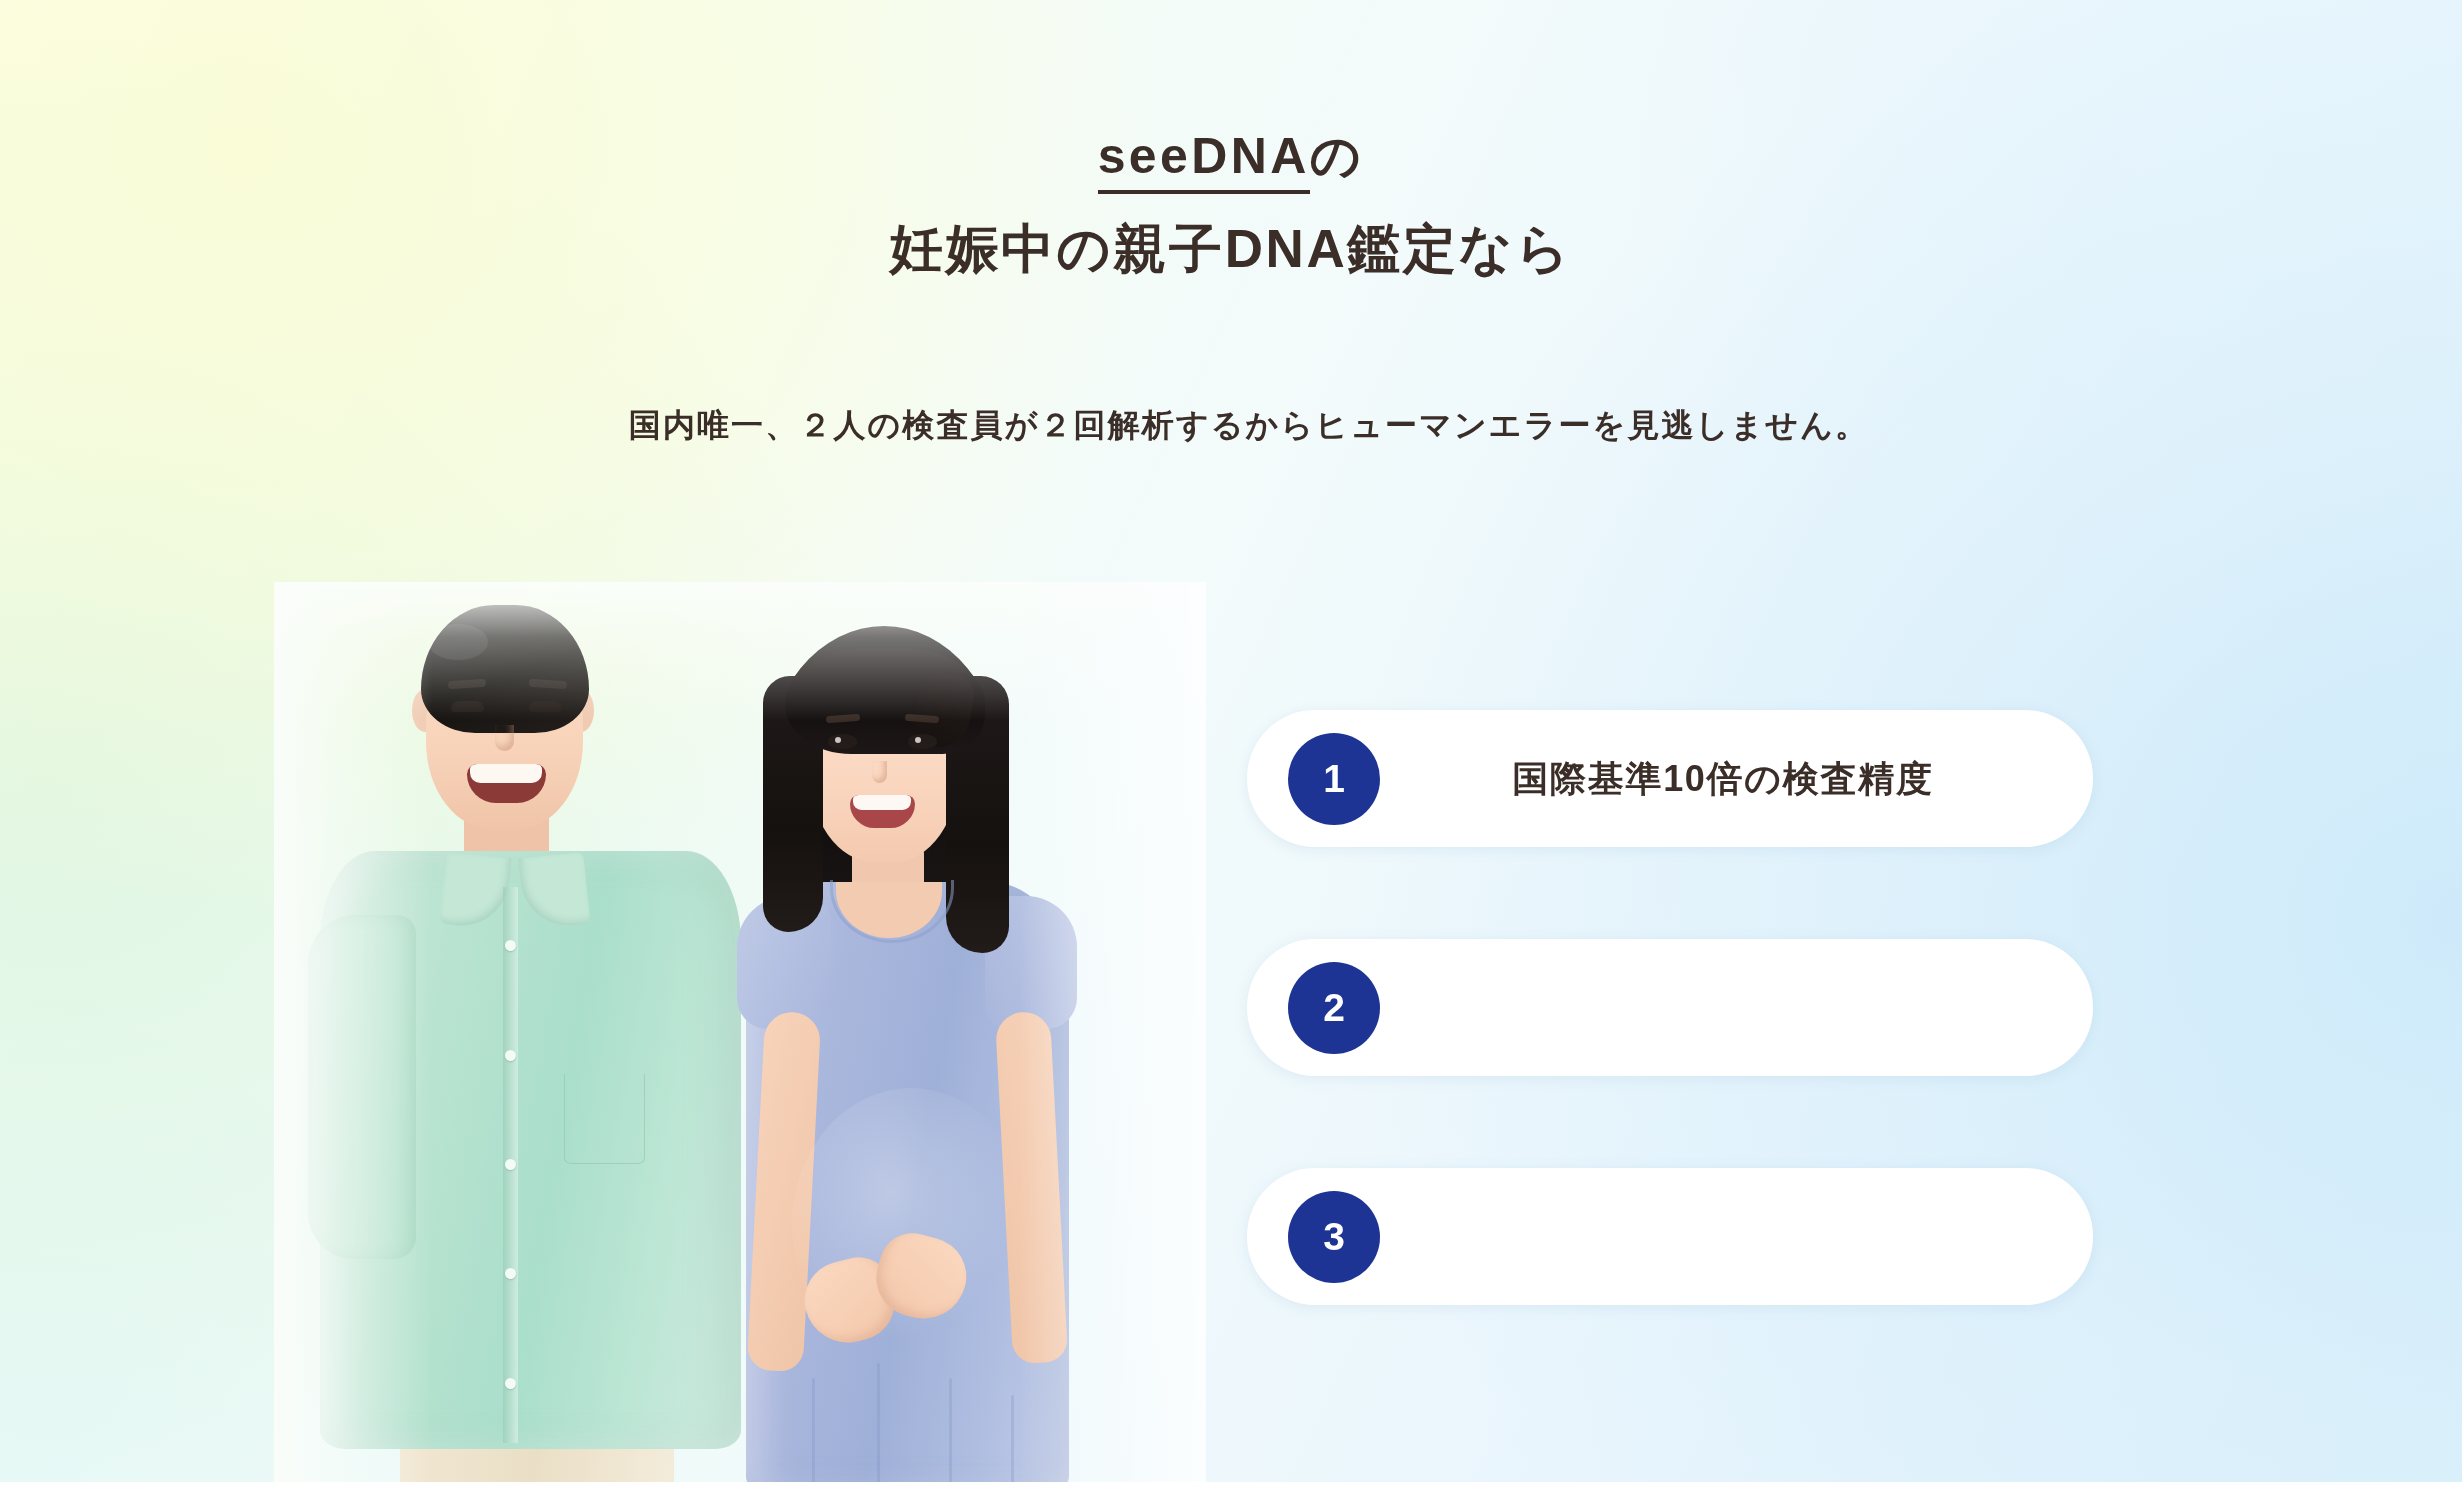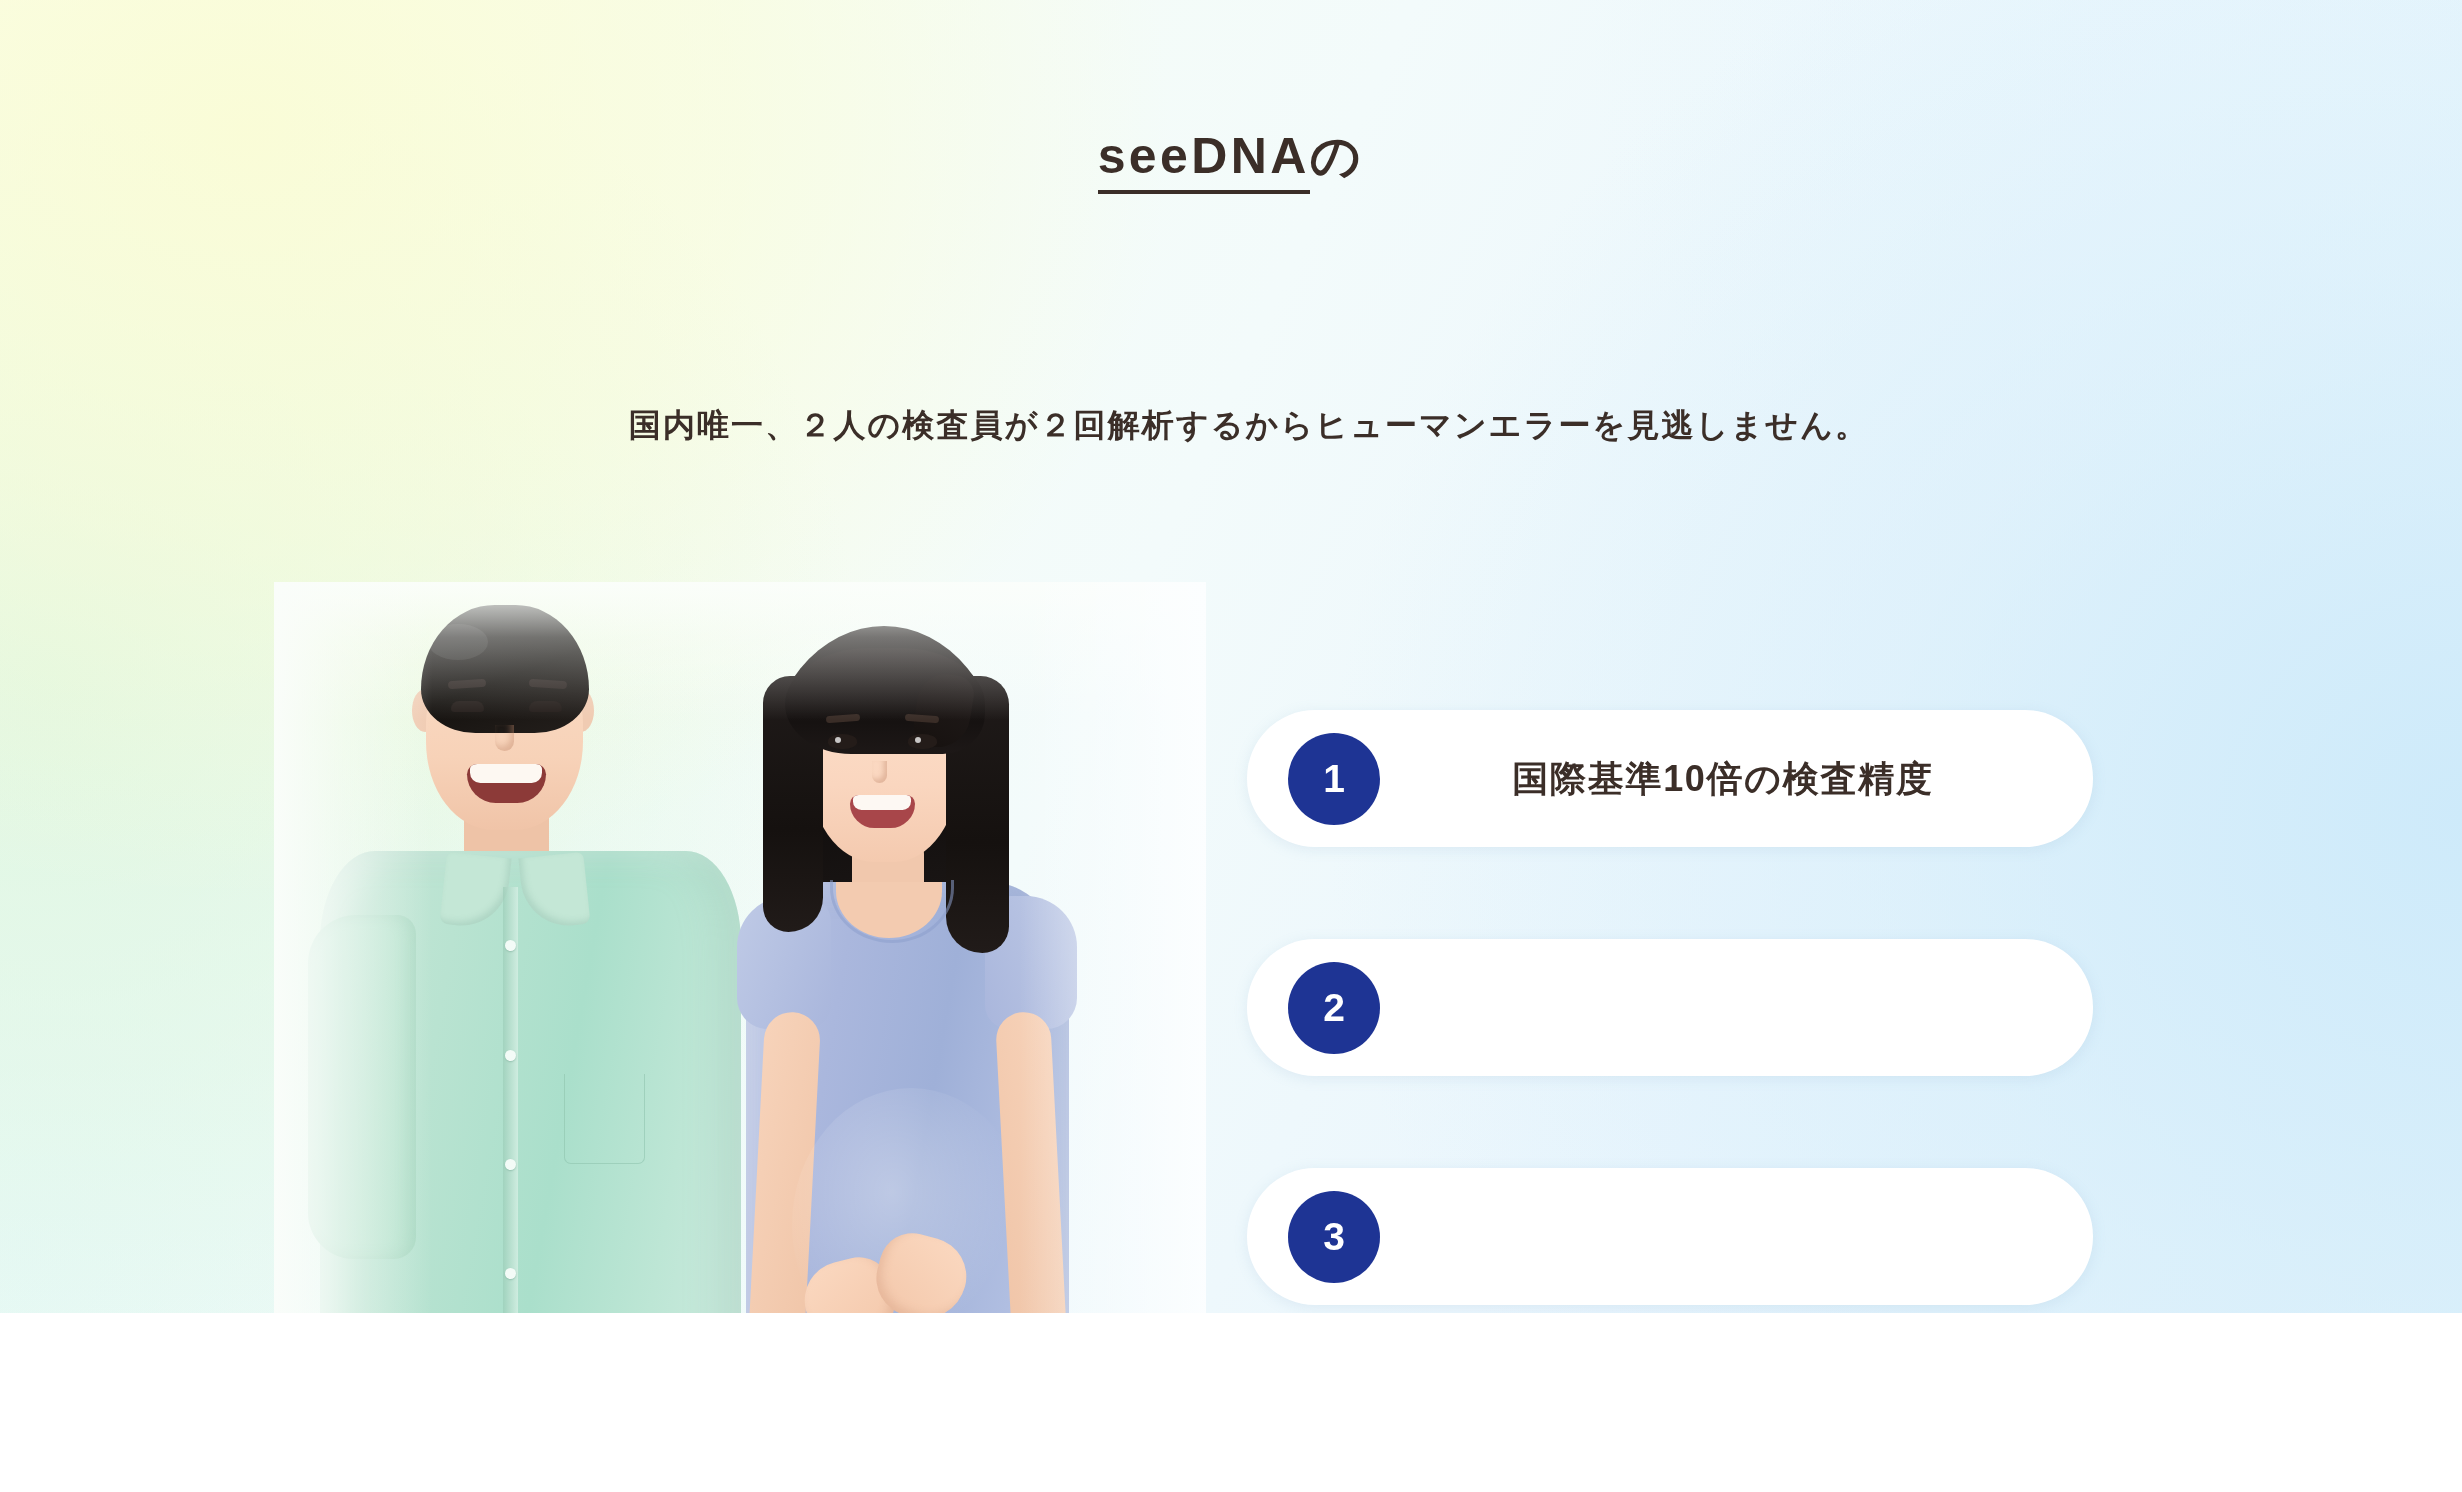--- a/index.html
+++ b/index.html
@@ -12,21 +12,21 @@
     height: 1493px;
     overflow: hidden;
     font-family: "Liberation Sans", "DejaVu Sans", sans-serif;
     background: #ffffff;
   }
 
   
   .hero {
     position: relative;
     width: 2462px;
-    height: 1313px;
+    height: 1482px;
     overflow: hidden;
     background-color: #f4fbff;
   }
 
   
   .hero-bg {
     position: absolute;
     inset: 0;
     background:
       radial-gradient(ellipse 1282px 1069px at 10% 10%,  rgba(250,252,214,0.95) 0%, rgba(250,252,214,0.55) 38%, rgba(250,252,214,0) 72%),
@@ -399,20 +399,21 @@
 </style>
 </head>
 <body>
 
 <div class="hero">
 
   <div class="hero-bg"></div>
 
   <div class="headline-block">
     <h1 class="headline-line1"><span class="headline-brand">seeDNA</span><span>の</span></h1>
+    <h2 class="headline-line2">妊娠中の親子DNA鑑定なら</h2>
   </div>
 
   <div class="subtitle-block">
     <p class="subtitle-line">国内唯一、２人の検査員が２回解析するからヒューマンエラーを見逃しません。</p>
   </div>
 
   <div class="photo-wrap">
     <div class="photo-stage">
 
       <div class="figure man">

